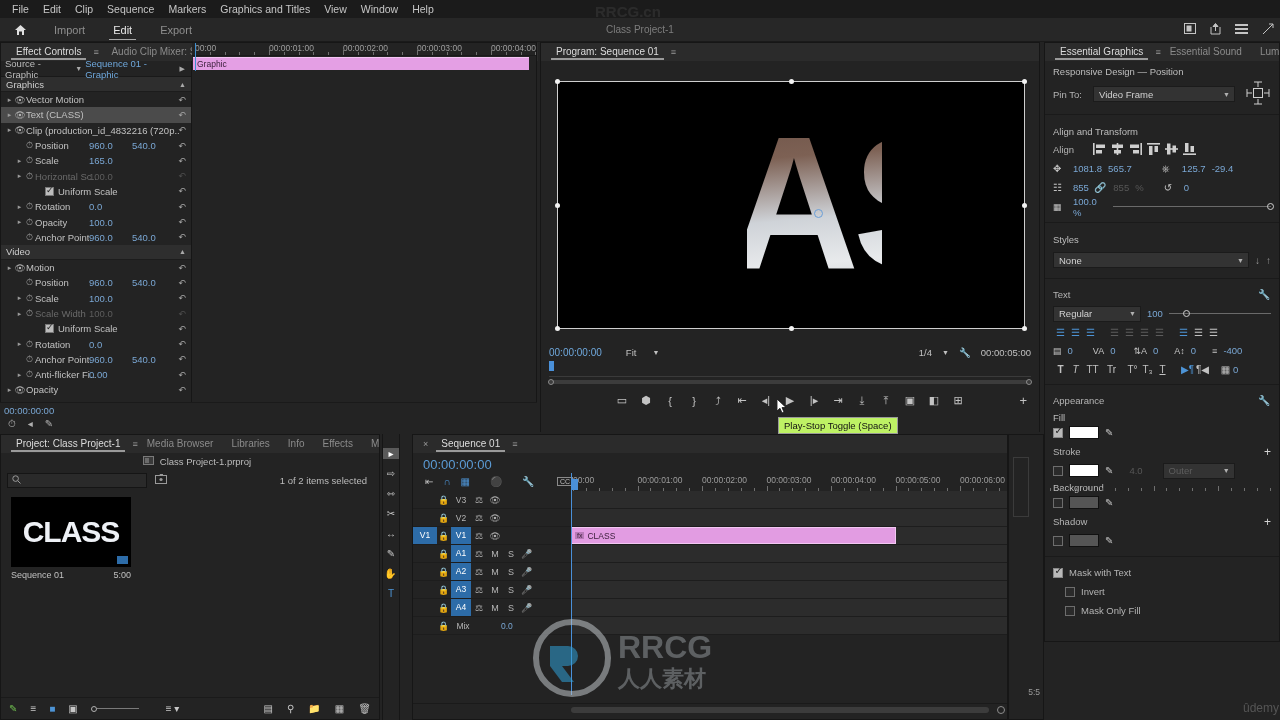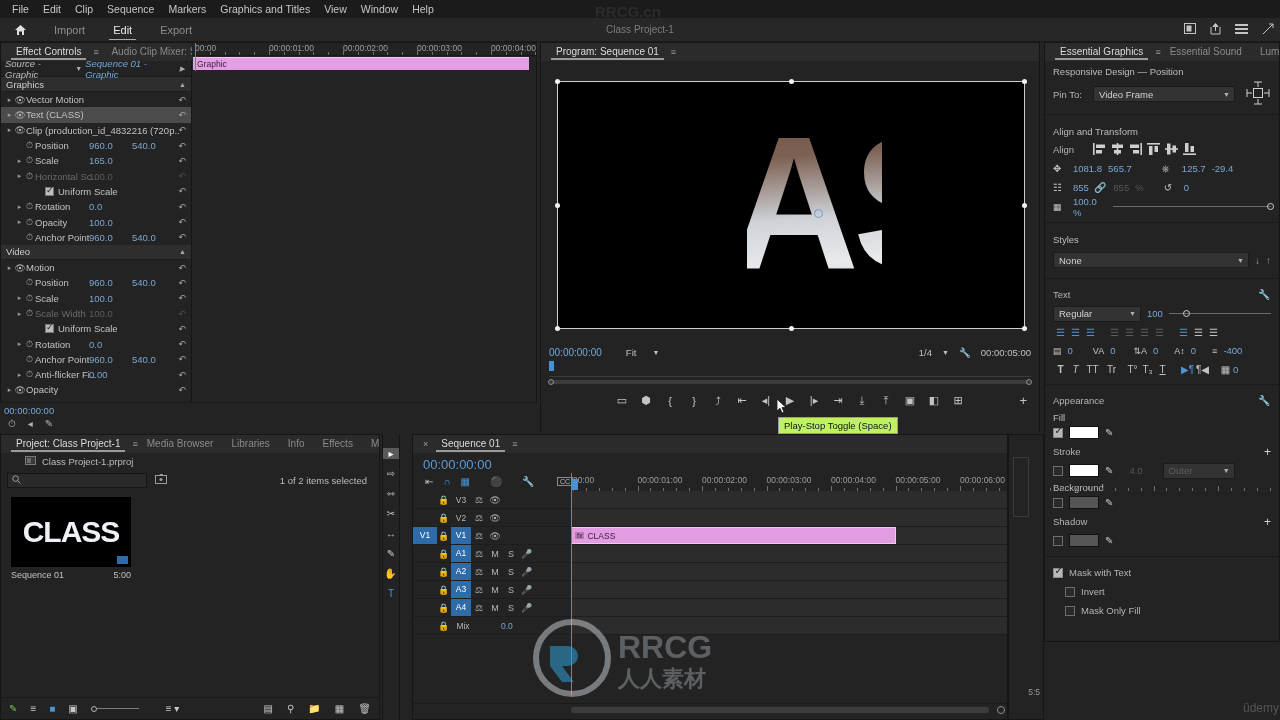--- a/index.html
+++ b/index.html
@@ -30,21 +30,21 @@
   
   .panel { position: absolute; background: #232323; border: 1px solid #161616; }
   .tabstrip { height: 18px; background: #2b2b2b; display: flex; align-items: center; padding-left: 6px; gap: 0; overflow: hidden; }
   .ptab { font-size: 10px; color: #8b8b8b; padding: 0 9px; line-height: 18px; white-space: nowrap; position: relative; }
   .ptab.active { color: #dcdcdc; }
   .ptab.active::after { content: ""; position: absolute; left: 4px; right: 4px; bottom: 1px; height: 2px; background: #9a9a9a; }
   .hamb { display: inline-block; width: 9px; margin-left: 3px; color: #9a9a9a; font-size: 9px; }
 
   
   #effectControls { left: 0; top: 42px; width: 192px; height: 390px; }
-  .ec-src { height: 16px; background: #232323; display: flex; align-items: center; font-size: 9.5px; color: #bdbdbd; padding-left: 4px; gap: 3px; border-bottom: 1px solid #191919; font-style: italic;}
+  .ec-src { height: 16px; background: #232323; display: flex; align-items: center; font-size: 9.5px; color: #bdbdbd; padding-left: 4px; gap: 3px; border-bottom: 1px solid #191919;}
   .ec-src .blue { color: #6fa8dc; }
   .ec-head { height: 15px; background: #2e2e2e; display: flex; align-items: center; font-size: 9.5px; padding-left: 5px; color: #cfcfcf; border-bottom: 1px solid #1c1c1c; }
   .ec-head .tri { margin-left: auto; margin-right: 5px; font-size: 7px; color: #aaa; }
   .ec-rows { position: relative; }
   .ec-row { height: 15.3px; display: flex; align-items: center; font-size: 9.5px; color: #c2c2c2; position: relative; padding-right: 4px; }
   .ec-row.sel { background: #4b4b4b; }
   .ec-row .disc { width: 9px; text-align: center; font-size: 7px; color: #9a9a9a; }
   .ec-row .eye { width: 12px; text-align: center; font-size: 9px; color: #b9b9b9; }
   .ec-row .stw { width: 11px; text-align: center; font-size: 9px; color: #9f9f9f; }
   .ec-row .lbl { flex: 0 0 auto; color: #c2c2c2; white-space: nowrap; overflow: hidden; }
@@ -111,21 +111,21 @@
   .slider-knob { position: absolute; width: 7px; height: 7px; border-radius: 50%; border: 1px solid #d0d0d0; top: -3.5px; }
   .align-icons { display: flex; gap: 5px; align-items: center; }
   .txticons { display: flex; align-items: center; padding: 0 8px; gap: 0; height: 18px; }
   .txticon { width: 15px; text-align: center; font-size: 10px; color: #c2c2c2; }
   .txticon.dim { color: #5c5c5c; }
   .txticon.on { color: #4d94d6; }
   .udemy { position: absolute; right: 0; bottom: 4px; font-size: 12px; color: #555; font-style: normal; }
 
   
   #project { left: 0; top: 434px; width: 380px; height: 286px; }
-  .pj-file { height: 16px; display: flex; align-items: center; gap: 6px; padding-left: 24px; font-size: 9.5px; color: #bcbcbc; }
+  .pj-file { height: 16px; display: flex; align-items: center; gap: 6px; padding-left: 14px; font-size: 9.5px; color: #bcbcbc; justify-content: center; }
   .pj-search { height: 22px; display: flex; align-items: center; padding: 0 6px; gap: 8px; }
   .search-input { flex: 0 0 140px; height: 15px; background: #2a2a2a; border: 1px solid #151515; font-size: 9.5px; color: #9a9a9a; padding-left: 16px; position: relative; display:flex; align-items:center;}
   .pj-count { margin-left: auto; font-size: 9.5px; color: #bcbcbc; padding-right: 6px; }
   .pj-grid { display: flex; gap: 10px; padding: 6px 8px 0 10px; }
   .pj-item { width: 120px; }
   .pj-item.sel { background: #4a4a4a; }
   .pj-thumb { width: 120px; height: 70px; background: #111; position: relative; overflow: hidden; }
   .pj-thumb.video { background: linear-gradient(160deg,#cfd7df 0%,#b9c4cf 40%,#8e7a6c 60%,#5c4e45 100%); }
   .pj-thumb.seq { background: #000; display: flex; align-items: center; justify-content: center; }
   .pj-thumb.seq span { font-family: "Liberation Sans", sans-serif; font-weight: bold; font-size: 30px; letter-spacing: -1px; color: #eef1f6;}

